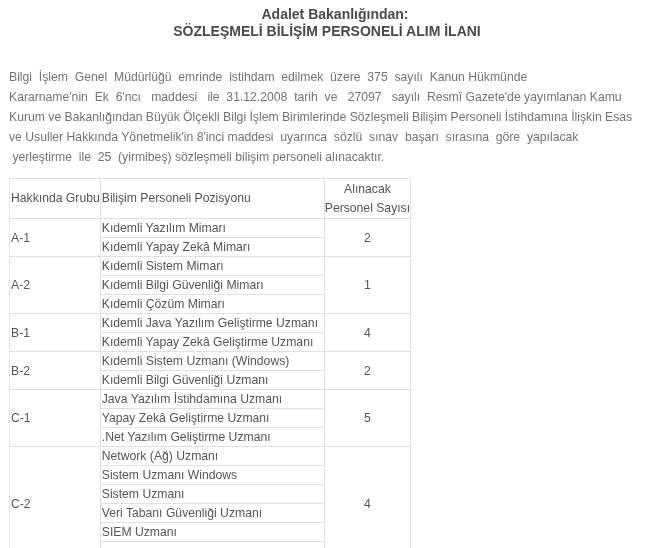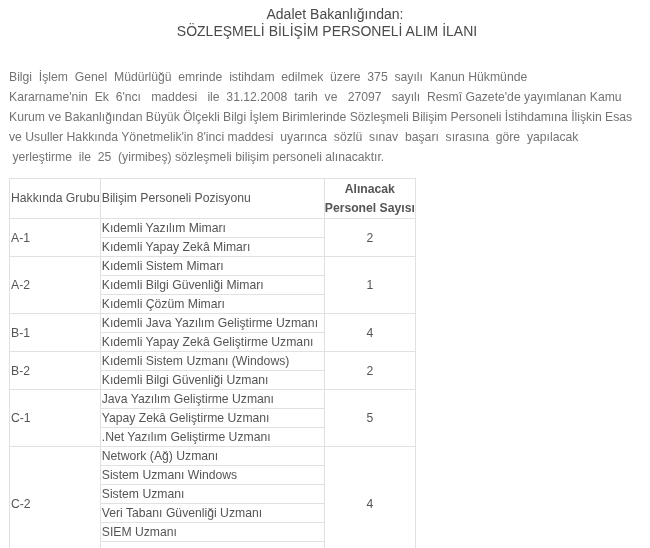--- a/index.html
+++ b/index.html
@@ -2,21 +2,21 @@
 <html><head>
   <meta charset="utf-8">
   <style>
     html, body { margin: 0; padding: 0; background: #ffffff; }
     body {
       width: 650px; height: 548px; overflow: hidden; position: relative;
       font-family: "Liberation Sans", sans-serif; color: #555555;
     }
     .title {
       position: absolute; left: 0; width: 650px; top: 6px;
-      text-align: center; font-weight: normal; font-size: 14px; line-height: 17px; color: #4a4a4a;
+      text-align: center; font-weight: bold; font-size: 14px; line-height: 17px; color: #4a4a4a;
     }
     .title div { display: block; }
     .title .t1 { padding-left: 20px; }
     .title .t2 { padding-left: 4px; }
     .para {
       position: absolute; left: 9px; top: 67px; width: 620px;
       font-size: 12.2px; line-height: 20px; color: #737373;
     }
     .para div { white-space: pre; }
     table.jobs {
@@ -25,21 +25,21 @@
       table-layout: fixed;
     }
     table.jobs td {
       border: 1px solid #e1e1e1; padding: 0; height: 18px; line-height: 18px;
       vertical-align: middle; white-space: nowrap; overflow: hidden;
     }
     table.jobs td.grp { width: 82px; text-align: left; padding-left: 1px; }
     table.jobs td.pos { width: 222px; padding-left: 1px; }
     table.jobs td.cnt { width: 85px; text-align: center; }
     table.jobs tr.head td { height: 39px; line-height: 19px; }
-    table.jobs tr.head td.cnt { line-height: 19px; font-weight: bold; }
+    table.jobs tr.head td.cnt { line-height: 19px; }
     table.jobs tr.head td.grp { padding-left: 1px; }
   </style>
 </head>
 <body>
 
 <div class="title">
   <div class="t1">Adalet Bakanlığından:</div>
   <div class="t2">SÖZLEŞMELİ BİLİŞİM PERSONELİ ALIM İLANI</div>
 </div>
 
@@ -96,21 +96,21 @@
     <td class="grp" rowspan="2">B-2</td>
     <td class="pos">Kıdemli Sistem Uzmanı (Windows)</td>
     <td class="cnt" rowspan="2">2</td>
   </tr>
   <tr>
     <td class="pos">Kıdemli Bilgi Güvenliği Uzmanı</td>
   </tr>
 
   <tr>
     <td class="grp" rowspan="3">C-1</td>
-    <td class="pos">Java Yazılım Geliştirme Uzmanı</td>
+    <td class="pos">Java Yazılım İstihdamına Uzmanı</td>
     <td class="cnt" rowspan="3">5</td>
   </tr>
   <tr>
     <td class="pos">Yapay Zekâ Geliştirme Uzmanı</td>
   </tr>
   <tr>
     <td class="pos">.Net Yazılım Geliştirme Uzmanı</td>
   </tr>
 
   <tr>

